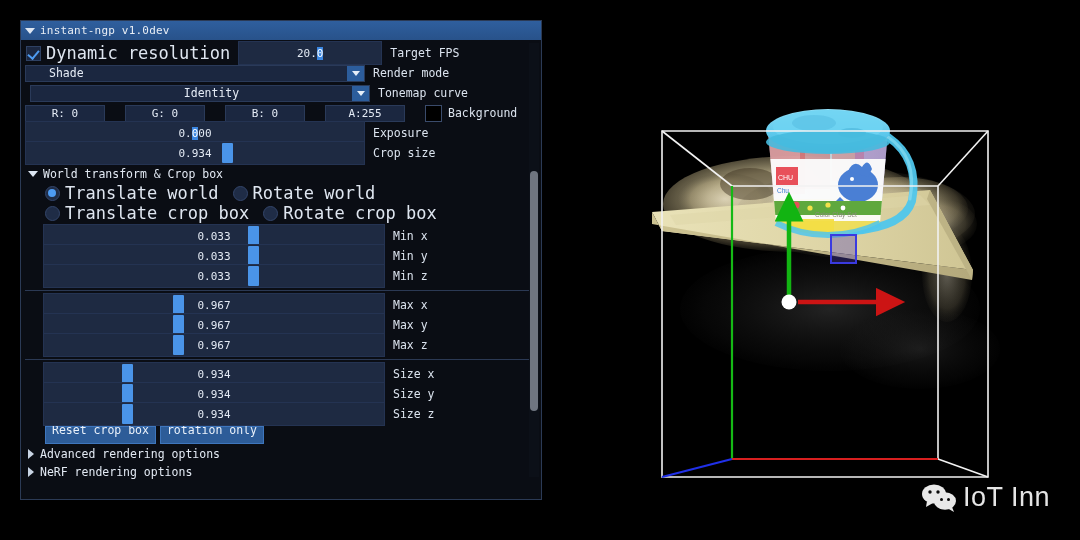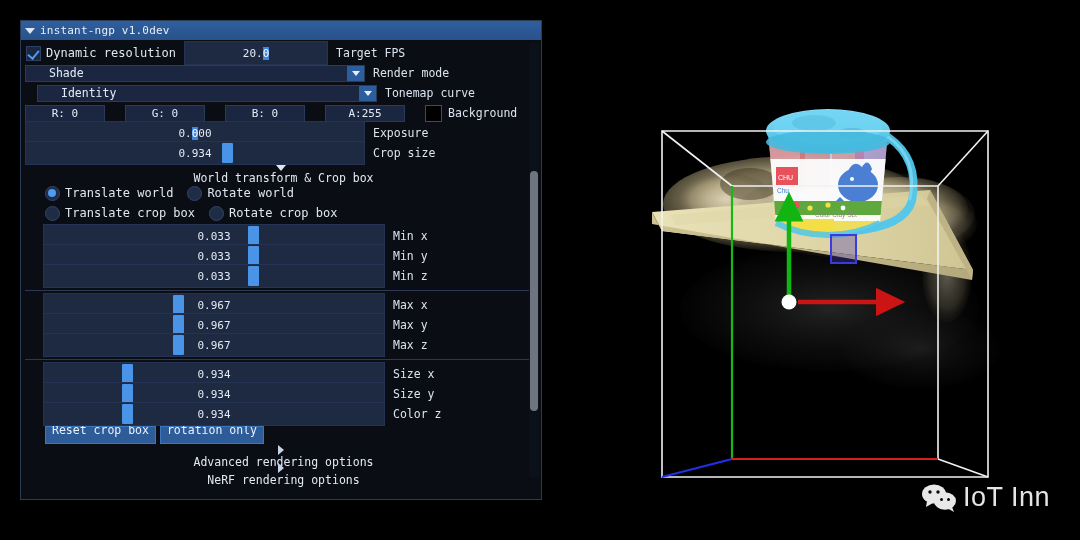--- a/index.html
+++ b/index.html
@@ -46,21 +46,21 @@
     width: 15px; height: 15px; flex: none;
     background: #1b2740; border: 1px solid #2e4163;
     margin: 0 5px 0 3px; position: relative;
   }
   .cbox.checked::after {
     content: ""; position: absolute;
     left: 3px; top: 1px; width: 5px; height: 9px;
     border: solid #4e9bf0; border-width: 0 2px 2px 0;
     transform: rotate(40deg);
   }
-  .lbl { color: #dfe6f0; font-size: 12px; white-space: nowrap; }
+  .lbl { color: #dfe6f0; font-size: 17px; white-space: nowrap; }
 
   
   .slider {
     position: relative; height: 24px;
     background: #1e2a42; border: 1px solid #243352;
     display: flex; align-items: center; justify-content: center;
     color: #e3eaf4; font-size: 11px;
     flex: none; overflow: hidden;
   }
   .slider .grab {
@@ -110,21 +110,21 @@
 
   
   .btn {
     background: #2d5c98; border: 1px solid #3e76bd;
     color: #eaf1fa; font-size: 11.5px;
     padding: 1px 6px 11px 6px; height: 18px;
     display:flex;align-items:center; flex:none;
   }
 
   
-  .hdr { display:flex; align-items:center; height: 18px; color:#e2e9f3; font-size:11.5px; padding-left:5px;flex-direction:column; }
+  .hdr { display:flex; align-items:center; height: 18px; color:#e2e9f3; font-size:11.5px; padding-left:5px; }
 
   
   .vscroll {
     position:absolute; right: 2px; top: 22px; width: 10px; bottom: 22px;
     background: #0c1018;
   }
   .vscroll .thumb {
     position:absolute; left:1px; width:8px;
     top: 128px; height: 240px;
     background: #6f7580; border-radius: 4px;
@@ -334,21 +334,21 @@
         <div class="combo" style="width:340px; margin-left:2px;">
           <span>Shade</span>
           <span class="arrowbox">
               <i></i>
             </span>
         </div>
         <span class="after-lbl">Render mode</span>
       </div>
 
       <div class="row">
-        <div class="combo" style="width:340px; margin-left:14px;">
+        <div class="combo" style="width:340px; margin-left:7px;justify-content:center;">
           <span>Identity</span>
           <span class="arrowbox">
               <i></i>
             </span>
         </div>
         <span class="after-lbl">Tonemap curve</span>
       </div>
 
       <div class="row">
         <div style="display:flex; gap:20px; margin-left:2px;">
@@ -455,21 +455,21 @@
           <span class="grab" style="left:23%"></span>
           <span class="val">0.934</span>
         </div>
         <span class="after-lbl">Size y</span>
       </div>
       <div class="row" style="padding-left:20px;">
         <div class="slider" style="width:342px;">
           <span class="grab" style="left:23%"></span>
           <span class="val">0.934</span>
         </div>
-        <span class="after-lbl">Color z</span>
+        <span class="after-lbl">Size z</span>
       </div>
 
       <div class="row" style="padding-left:22px; gap:4px; margin-top:1px;">
         <div class="btn">Reset crop box</div>
         <div class="btn">rotation only</div>
       </div>
 
       <div class="hdr">
         <span class="tri-closed"></span>
         <span>Advanced rendering options</span>

